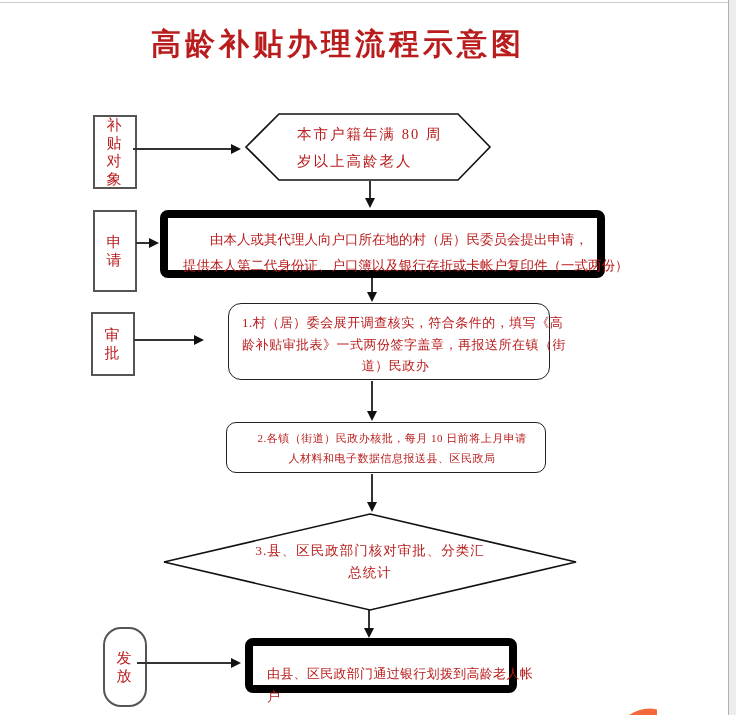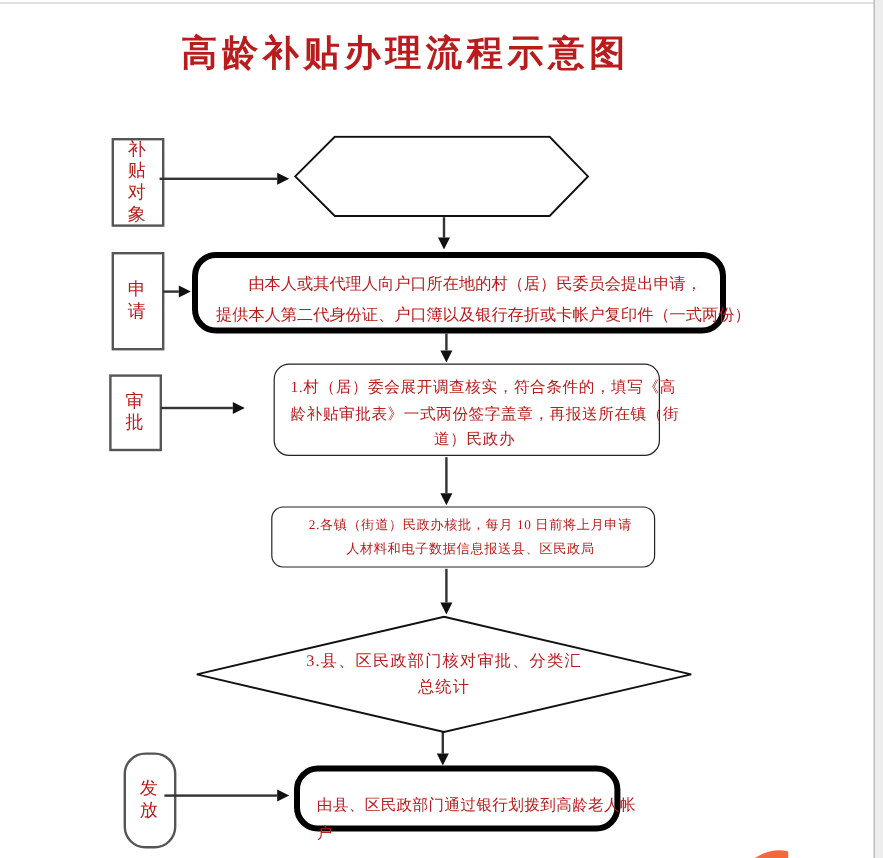--- a/index.html
+++ b/index.html
@@ -37,21 +37,21 @@
 
   
   .node { position:absolute; box-sizing:border-box; background:#fff; }
   .node .txt { white-space:nowrap; }
 
   .hex { left:245px; top:113px; width:247px; height:68px; background:transparent; }
   .hex svg { position:absolute; left:0; top:0; }
   .hex .hex-text { position:absolute; left:52px; top:8px; font-size:14.5px; letter-spacing:2px; line-height:27px; }
 
   .rect-bold {
-    border:5px solid #000000; border-radius:20px;
+    border:8px solid #000000; border-radius:8px;
   }
   .rect-thin {
     border:1.5px solid #222; border-radius:13px;text-align:center;
   }
   .node-application { left:160px; top:210px; width:445px; height:68px;
     font-size:13.5px; line-height:26px; padding:9px 0 0 15px; }
   .node-application .indent { text-indent:2em; }
 
   .node-step1 { left:228px; top:303px; width:322px; height:77px;
     font-size:13px; line-height:21.5px; padding:8px 0 0 13px; letter-spacing:0.5px; }
@@ -115,20 +115,24 @@
   <div class="vline" style="left:371px; top:474px; height:28px;"></div>
   <div class="ah-down" style="left:367px; top:502px;"></div>
 
   <div class="vline" style="left:368px; top:610px; height:18px;"></div>
   <div class="ah-down" style="left:364px; top:628px;"></div>
 
   <div class="node hex">
     <svg width="247" height="68" viewBox="0 0 247 68">
       <polygon points="1,34 34,1 213,1 245,34 213,67 34,67" fill="#ffffff" stroke="#111111" stroke-width="1.6"></polygon>
     </svg>
+    <div class="hex-text">
+      <div class="txt">本市户籍年满 80 周</div>
+      <div class="txt">岁以上高龄老人</div>
+    </div>
   </div>
 
   <div class="node rect-bold node-application">
     <div class="txt indent">由本人或其代理人向户口所在地的村（居）民委员会提出申请，</div>
     <div class="txt">提供本人第二代身份证、户口簿以及银行存折或卡帐户复印件（一式两份）</div>
   </div>
 
   <div class="node rect-thin node-step1">
     <div class="txt">1.村（居）委会展开调查核实，符合条件的，填写《高</div>
     <div class="txt">龄补贴审批表》一式两份签字盖章，再报送所在镇（街</div>

